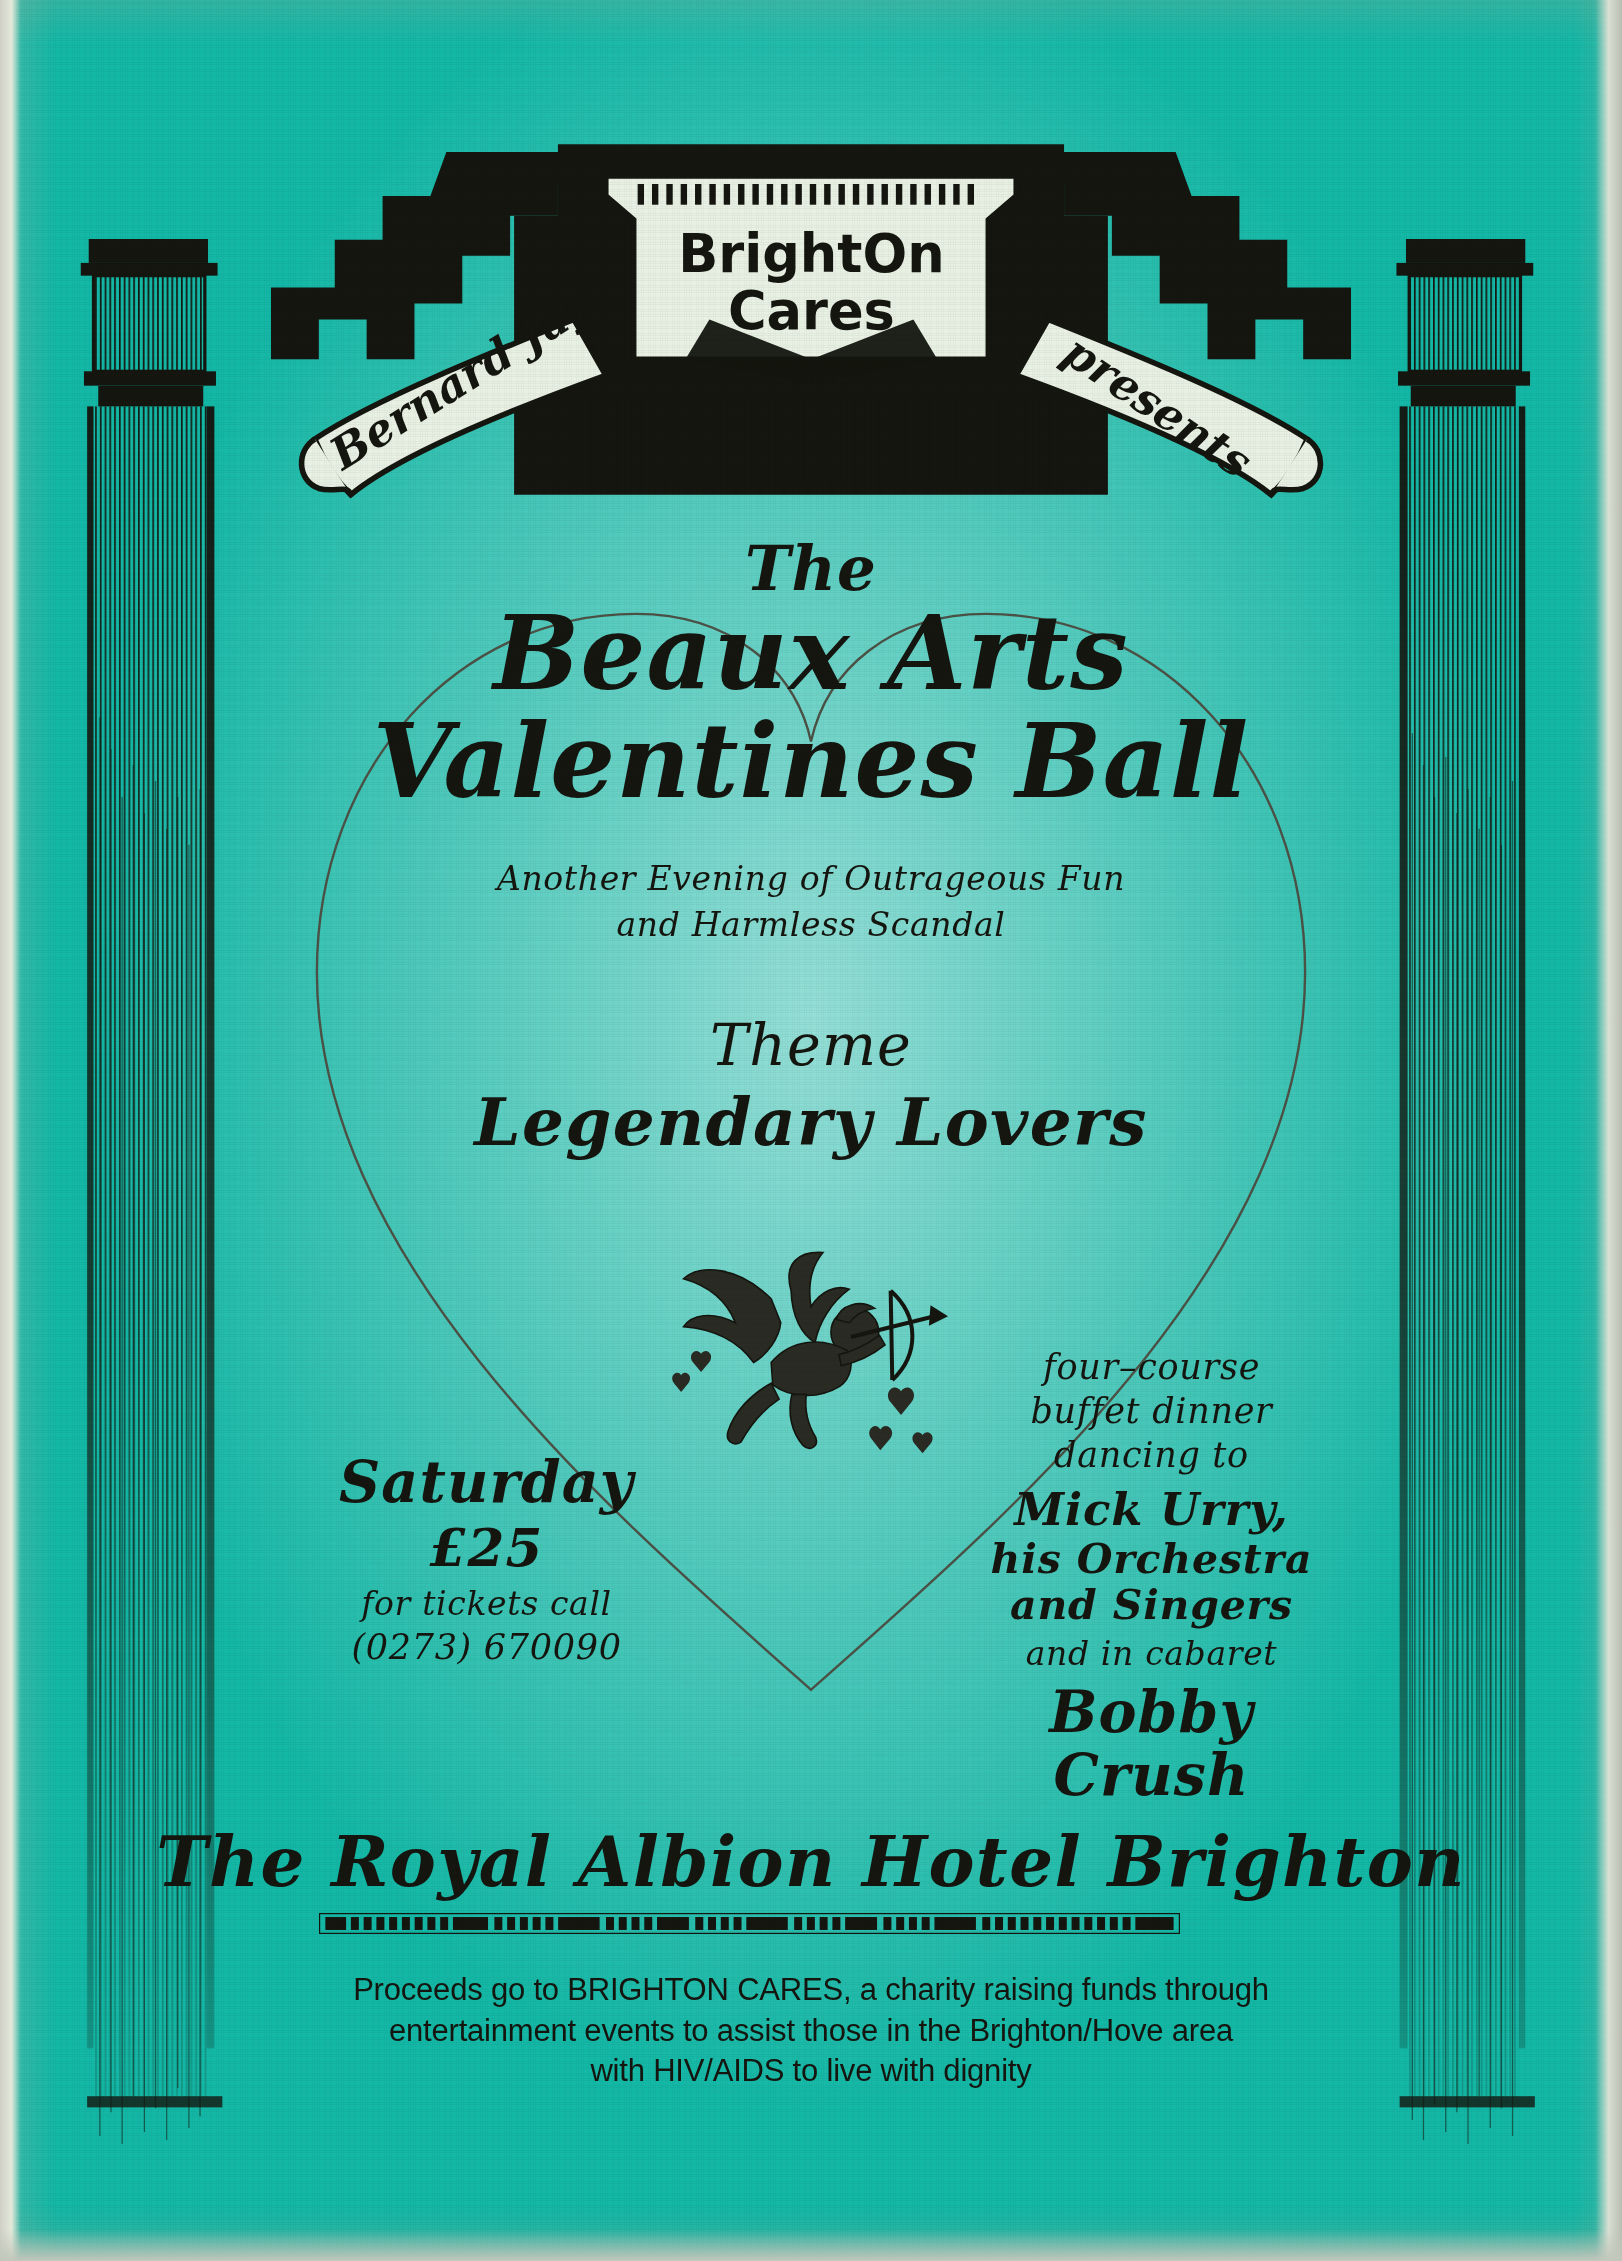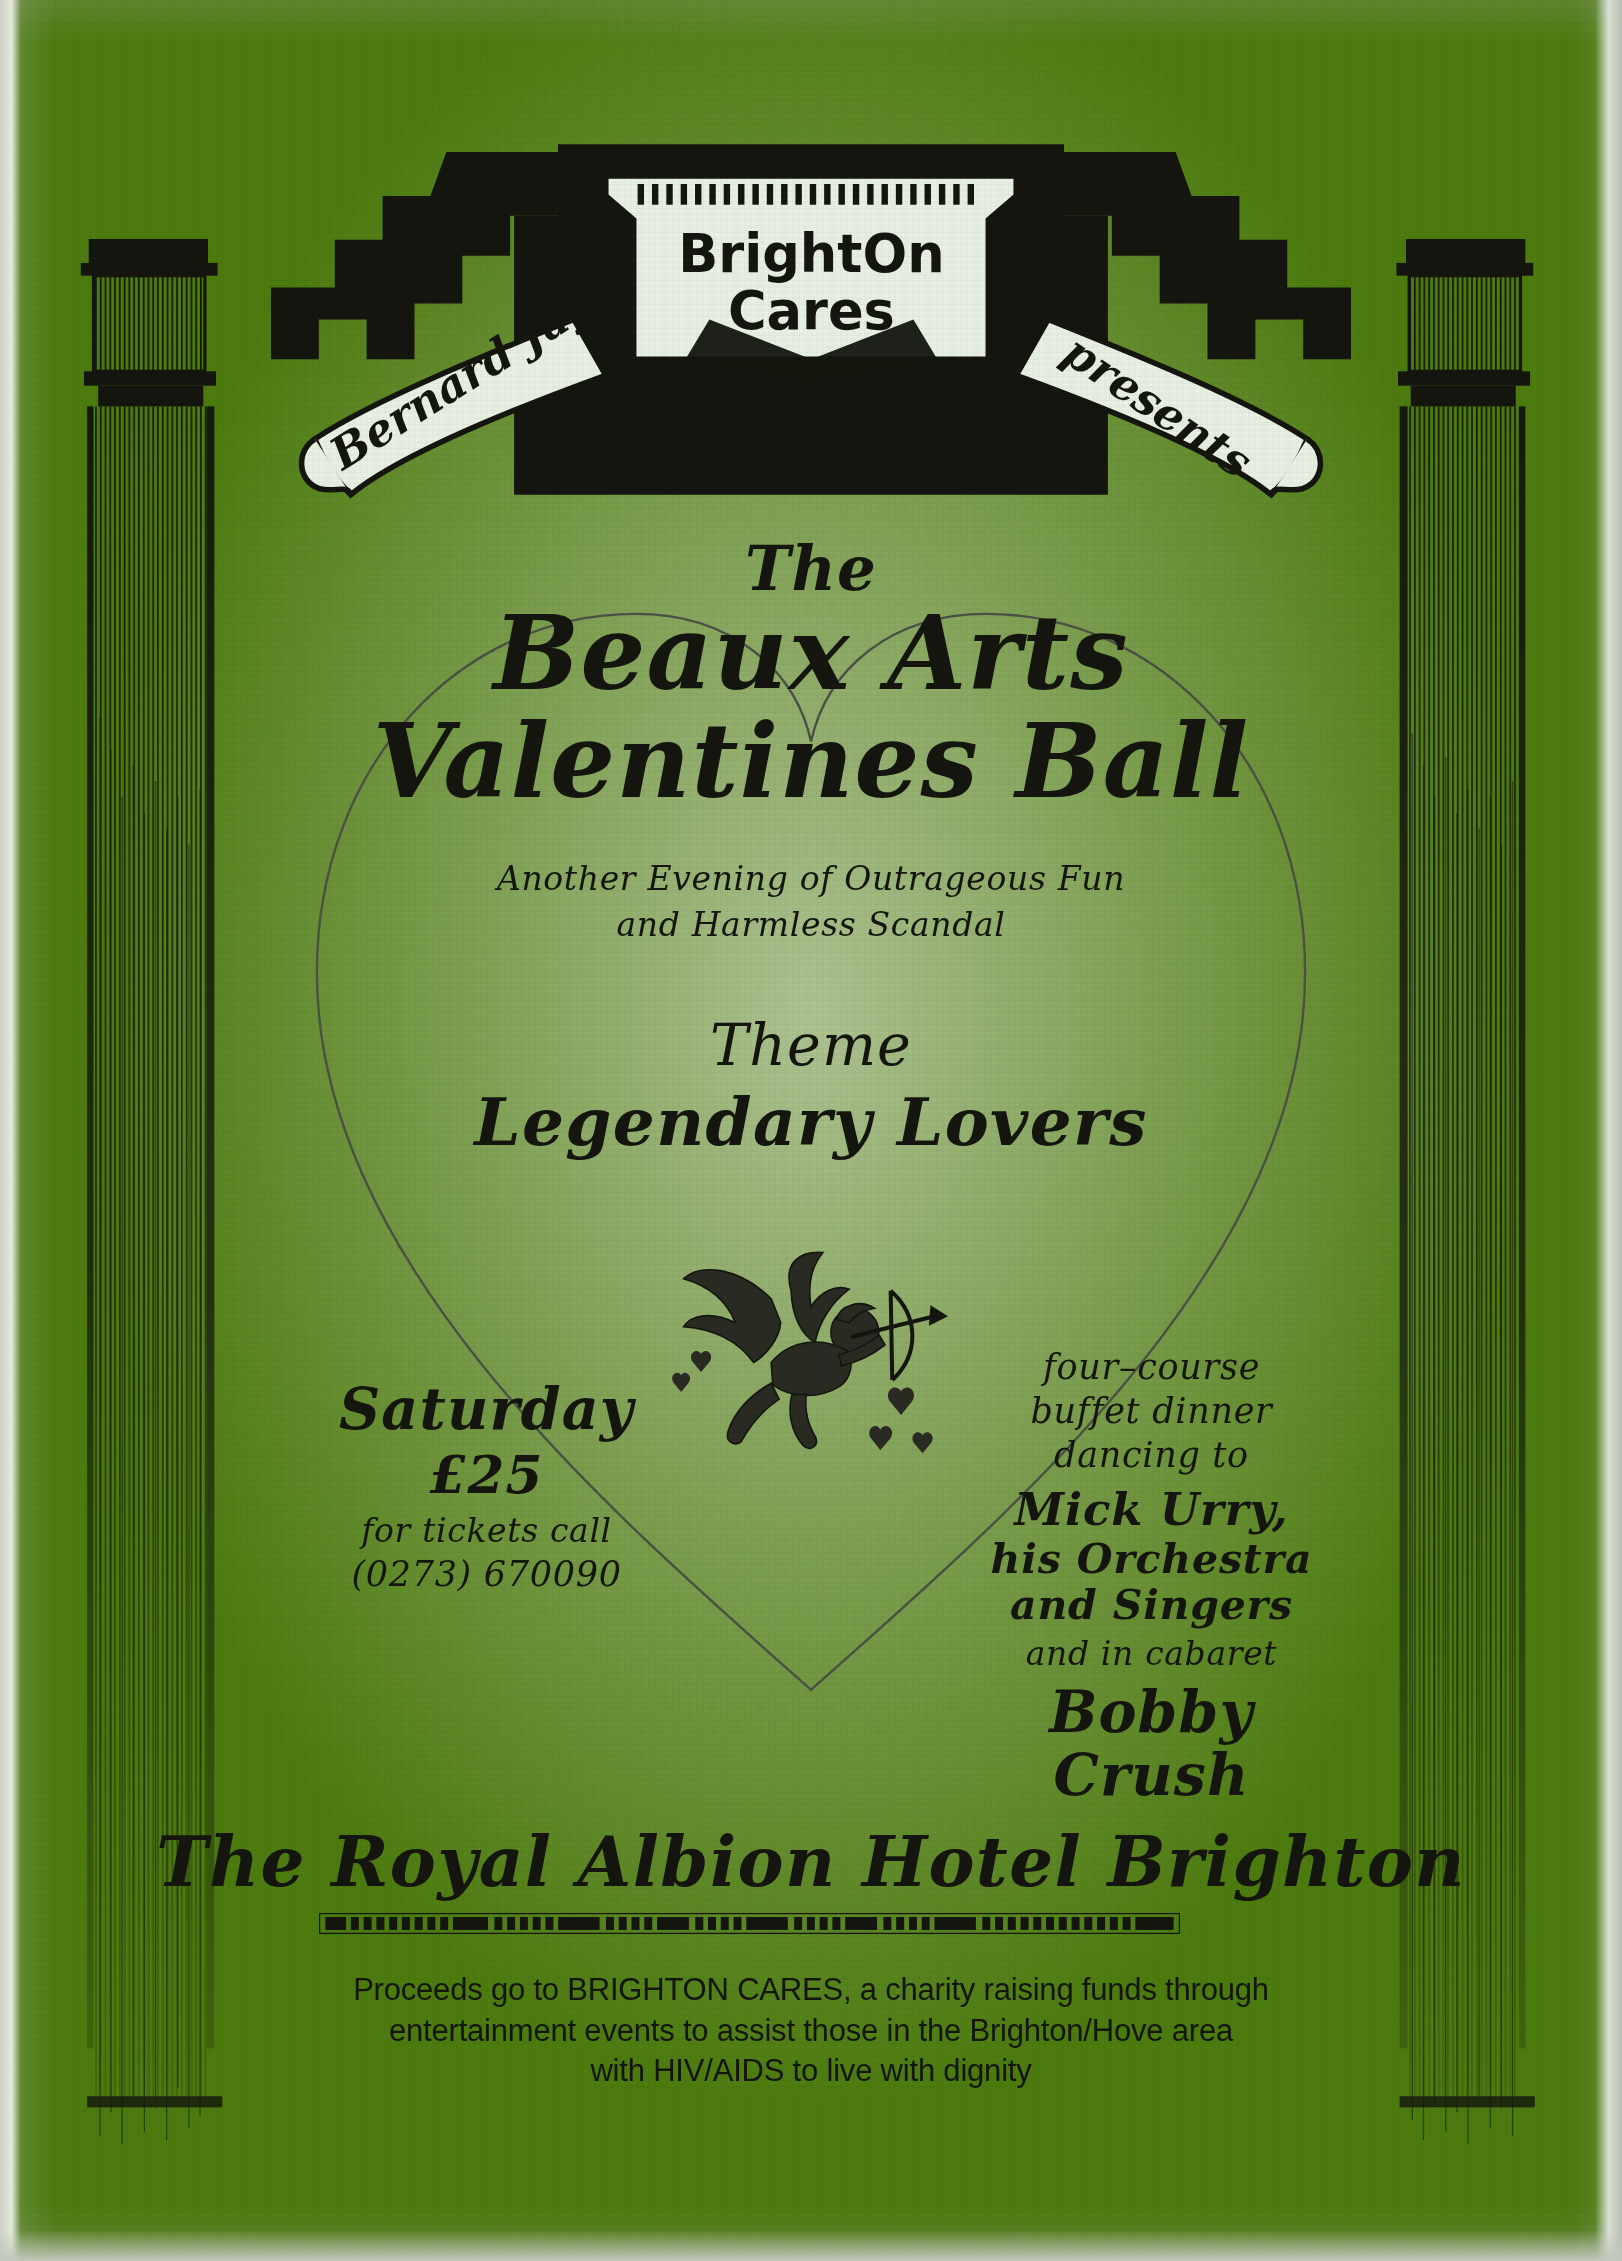--- a/index.html
+++ b/index.html
@@ -4,21 +4,21 @@
 <style>
   html, body {
     margin: 0;
     padding: 0;
     background: #2a2a28;
   }
   .page {
     position: relative;
     width: 1622px;
     height: 2261px;
-    background: #4d7c0f;
+    background: #14b8a6;
     overflow: hidden;
     font-family: "Liberation Serif", serif;
   }
   
   .paper-tone {
     position: absolute;
     inset: 0;
     background:
       radial-gradient(ellipse at 50% 45%, rgba(255,255,255,0.55) 0%, rgba(233,241,228,0) 62%),
       linear-gradient(90deg, rgba(180,190,175,0.30) 0px, rgba(180,190,175,0.0) 56px),
@@ -125,21 +125,21 @@
     transform: translateX(-50%);
     top: 1243px;
     width: 319px;
     height: 239px;
   }
 
   
   .block-left {
     position: absolute;
     left: 319px;
-    top: 1379px;
+    top: 1452px;
     width: 335px;
     text-align: center;
     color: #14160f;
   }
   .bl-day  { font-size: 57px; line-height: 1.05; margin: 0; }
   .bl-date { font-size: 57px; line-height: 1.05; margin: 4.8px 0 0 0; }
   .bl-price{ font-size: 53px; line-height: 1.05; margin: 8px 0 0 0; }
   .bl-call { font-size: 33px; line-height: 1.1; margin: 11px 0 0 0; font-weight: 400; }
   .bl-phone{ font-size: 35px; line-height: 1.1; margin: 4.8px 0 0 0; font-weight: 400; }
 

